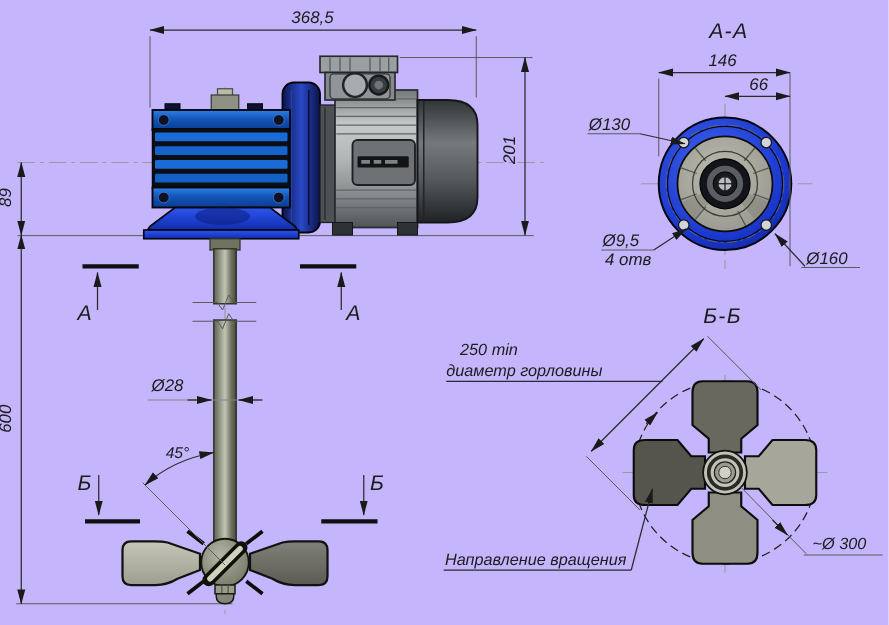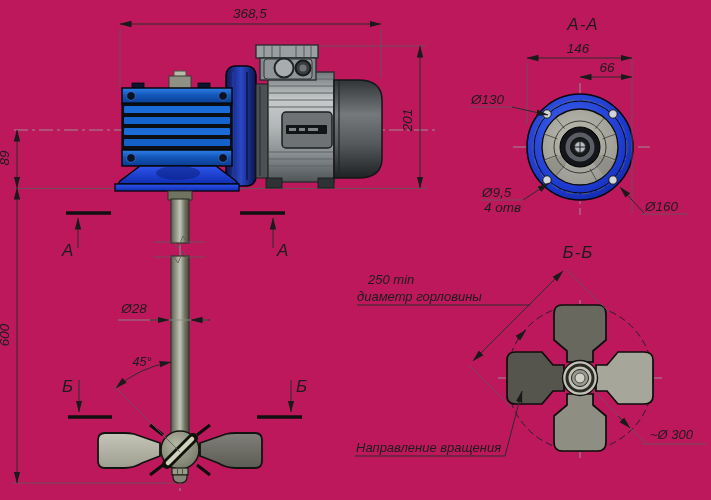--- a/index.html
+++ b/index.html
@@ -1,16 +1,16 @@
 <!DOCTYPE html>
 <html><head>
 <meta charset="utf-8">
 <style>
   html,body{margin:0;padding:0;background:#ffffff;}
-  #stage{position:relative;width:711px;height:500px;background:#be185d;overflow:hidden;}
+  #stage{position:relative;width:711px;height:500px;background:#c4b5fd;overflow:hidden;}
   svg text{font-family:"Liberation Sans","DejaVu Sans",sans-serif;font-style:italic;fill:#1c1c1c;}
   .dim{font-size:13.5px;}
   .dimsm{font-size:12.5px;}
   .ttl{font-size:17px;letter-spacing:1px;}
   .sec{font-size:17px;}
   .lbl{font-size:13px;}
   .thin{stroke:#2b2b2b;stroke-width:1;fill:none;}
   .xthin{stroke:#5a5a5a;stroke-width:0.8;fill:none;}
   .cl{stroke:#9a9a9a;stroke-width:0.9;stroke-dasharray:14 4 3 4;fill:none;}
   .dash{stroke:#222;stroke-width:1;stroke-dasharray:7 4;fill:none;}

